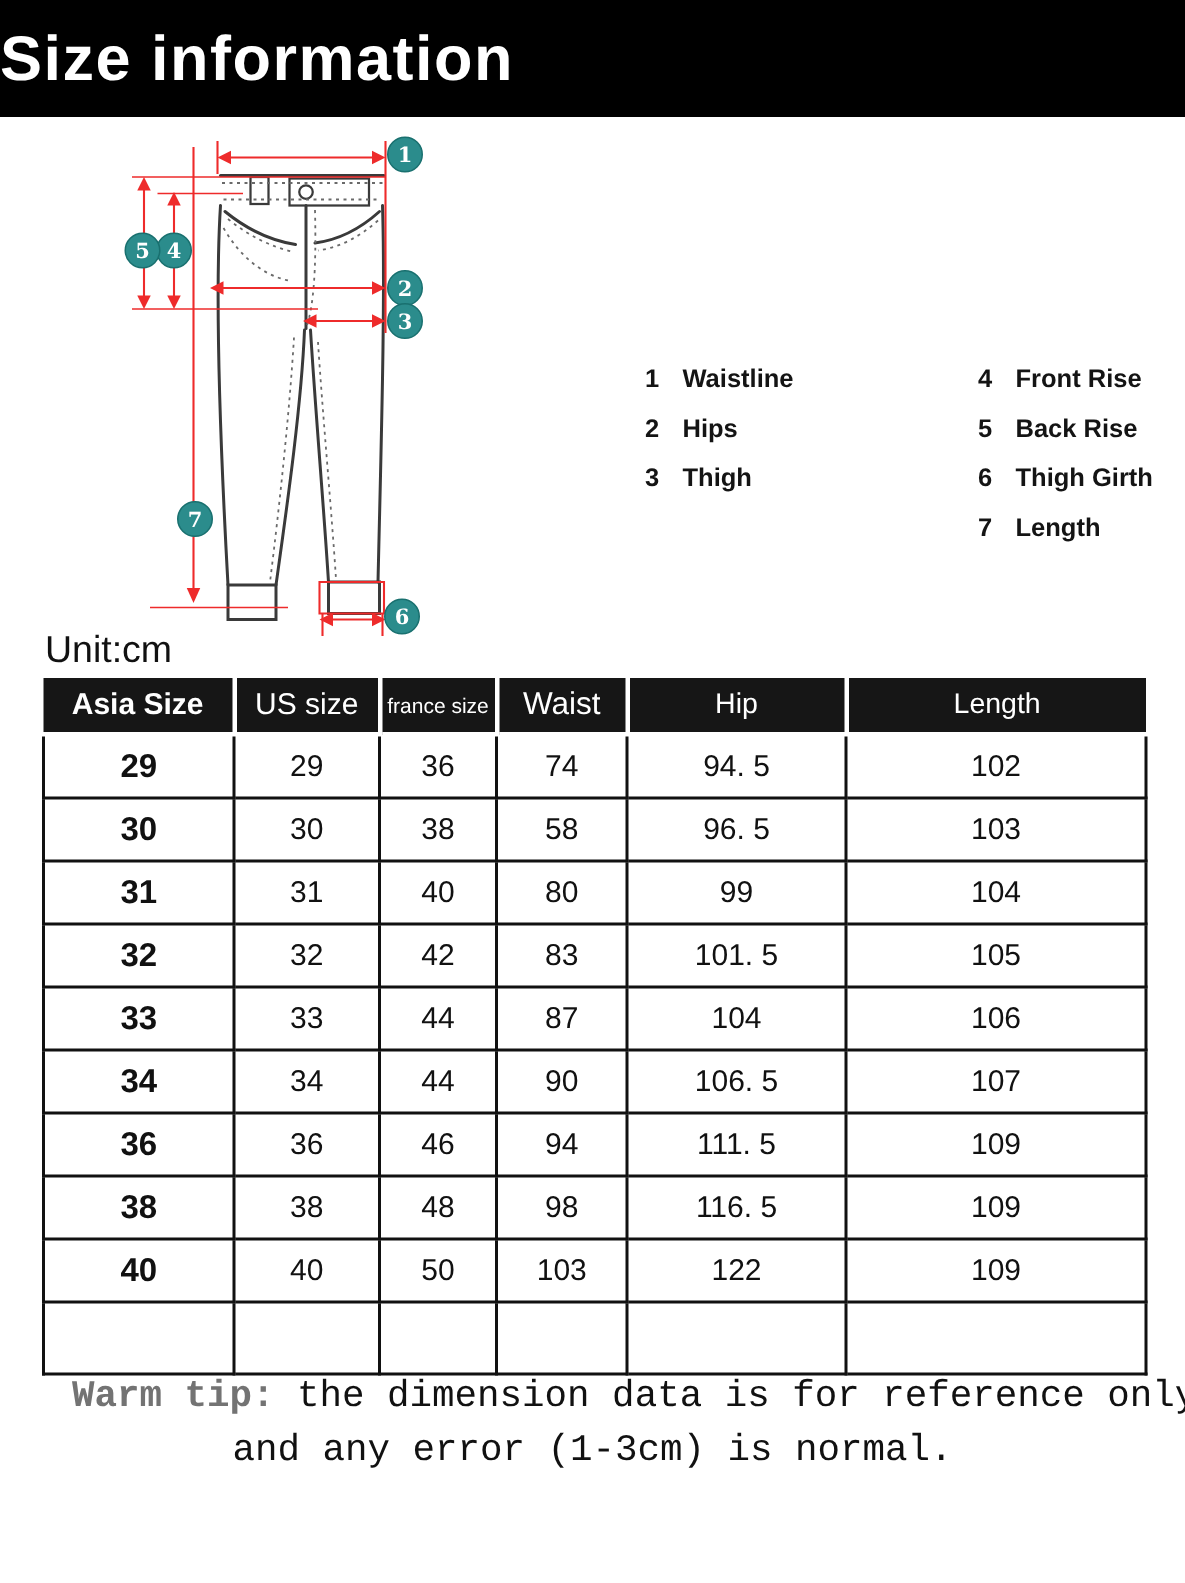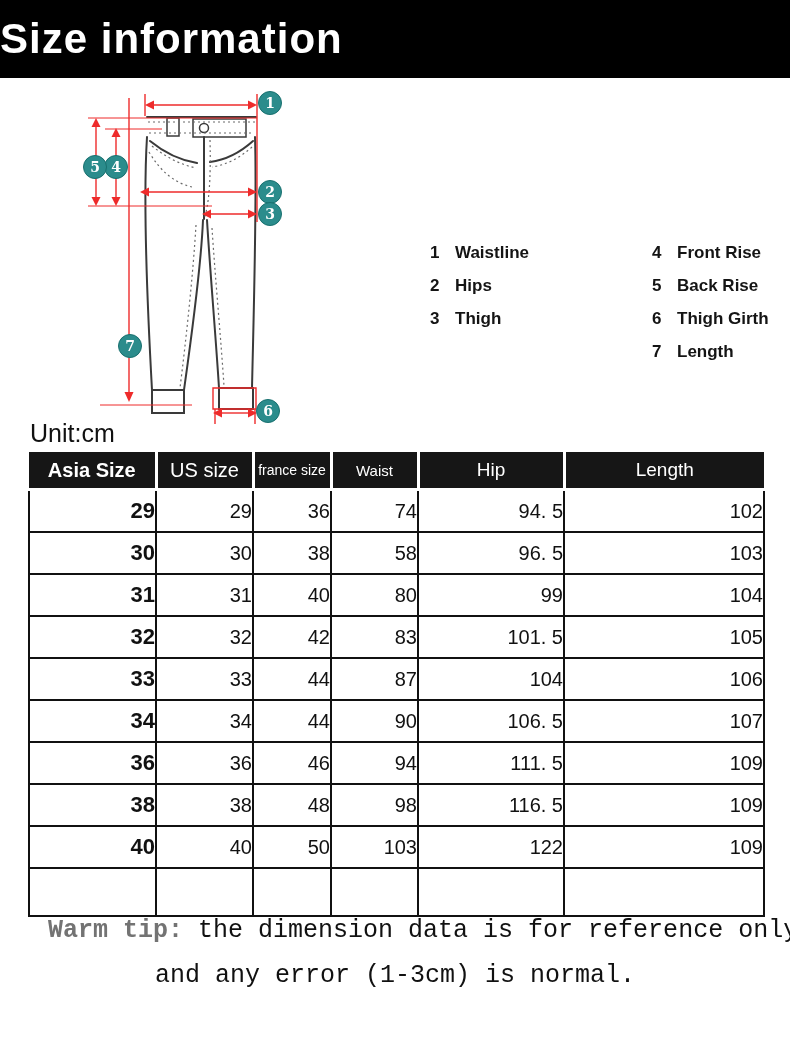--- a/index.html
+++ b/index.html
@@ -21,34 +21,34 @@
   .unit-label{position:absolute;left:30px;top:419px;font-size:25px;color:#111;}
   
   table.size-table{position:absolute;left:28px;top:452px;width:735px;border-collapse:collapse;
                    table-layout:fixed;}
   .size-table thead th{background:#161616;color:#fff;height:36px;font-weight:normal;
                        border-right:3px solid #fff;border-bottom:3px solid #fff;padding:0;text-align:center;}
   .size-table thead th:last-child{border-right:none;}
   .size-table thead th:nth-child(1){font-weight:bold;font-size:20px;}
   .size-table thead th:nth-child(2){font-size:20px;}
   .size-table thead th:nth-child(3){font-size:14px;}
-  .size-table thead th:nth-child(4){font-size:15px;}
+  .size-table thead th:nth-child(4){font-size:21px;}
   .size-table thead th:nth-child(5){font-size:19px;}
   .size-table thead th:nth-child(6){font-size:19px;}
-  .size-table tbody td{border:2px solid #111;text-align:right;height:40px;
+  .size-table tbody td{border:2px solid #111;text-align:center;height:40px;
                        font-size:20px;color:#111;padding:0;}
   .size-table tbody td:first-child{font-weight:bold;font-size:22px;}
   .size-table tbody tr.empty td{height:46px;}
   
   .warm-tip{position:absolute;left:0;top:916px;width:790px;
             font-family:"Liberation Mono","DejaVu Sans Mono",monospace;
             font-size:25px;color:#111;}
   .tip-line1{padding-left:48px;white-space:nowrap;}
   .tip-label{font-weight:bold;}
-  .tip-line2{text-align:center;margin-top:16px;}
+  .tip-line2{text-align:center;margin-top:7px;}
 </style>
 </head>
 <body>
 
 <div class="page">
 
   <div class="header-bar">
     <h1 class="page-title">Size information</h1>
   </div>
 

